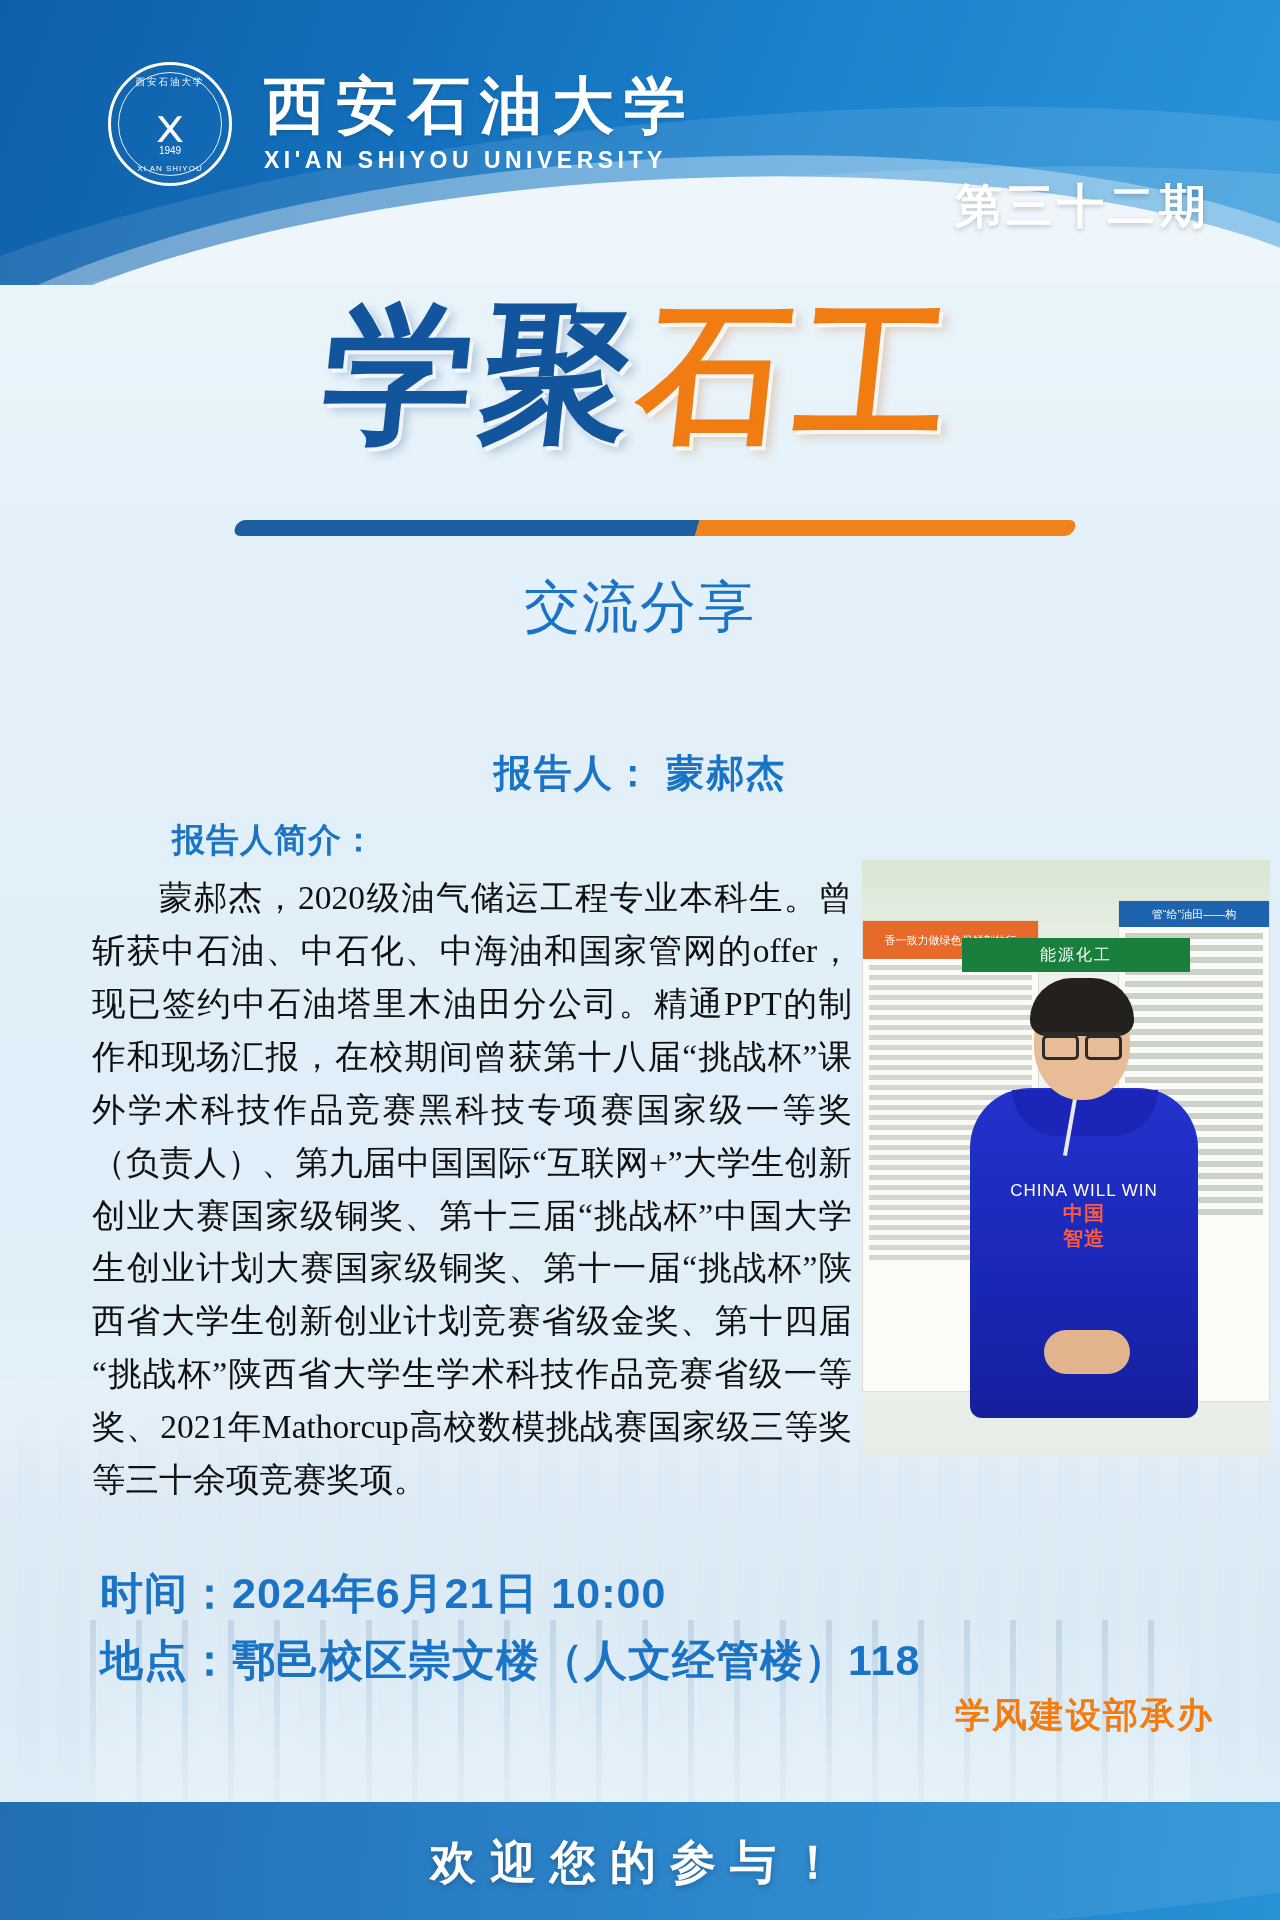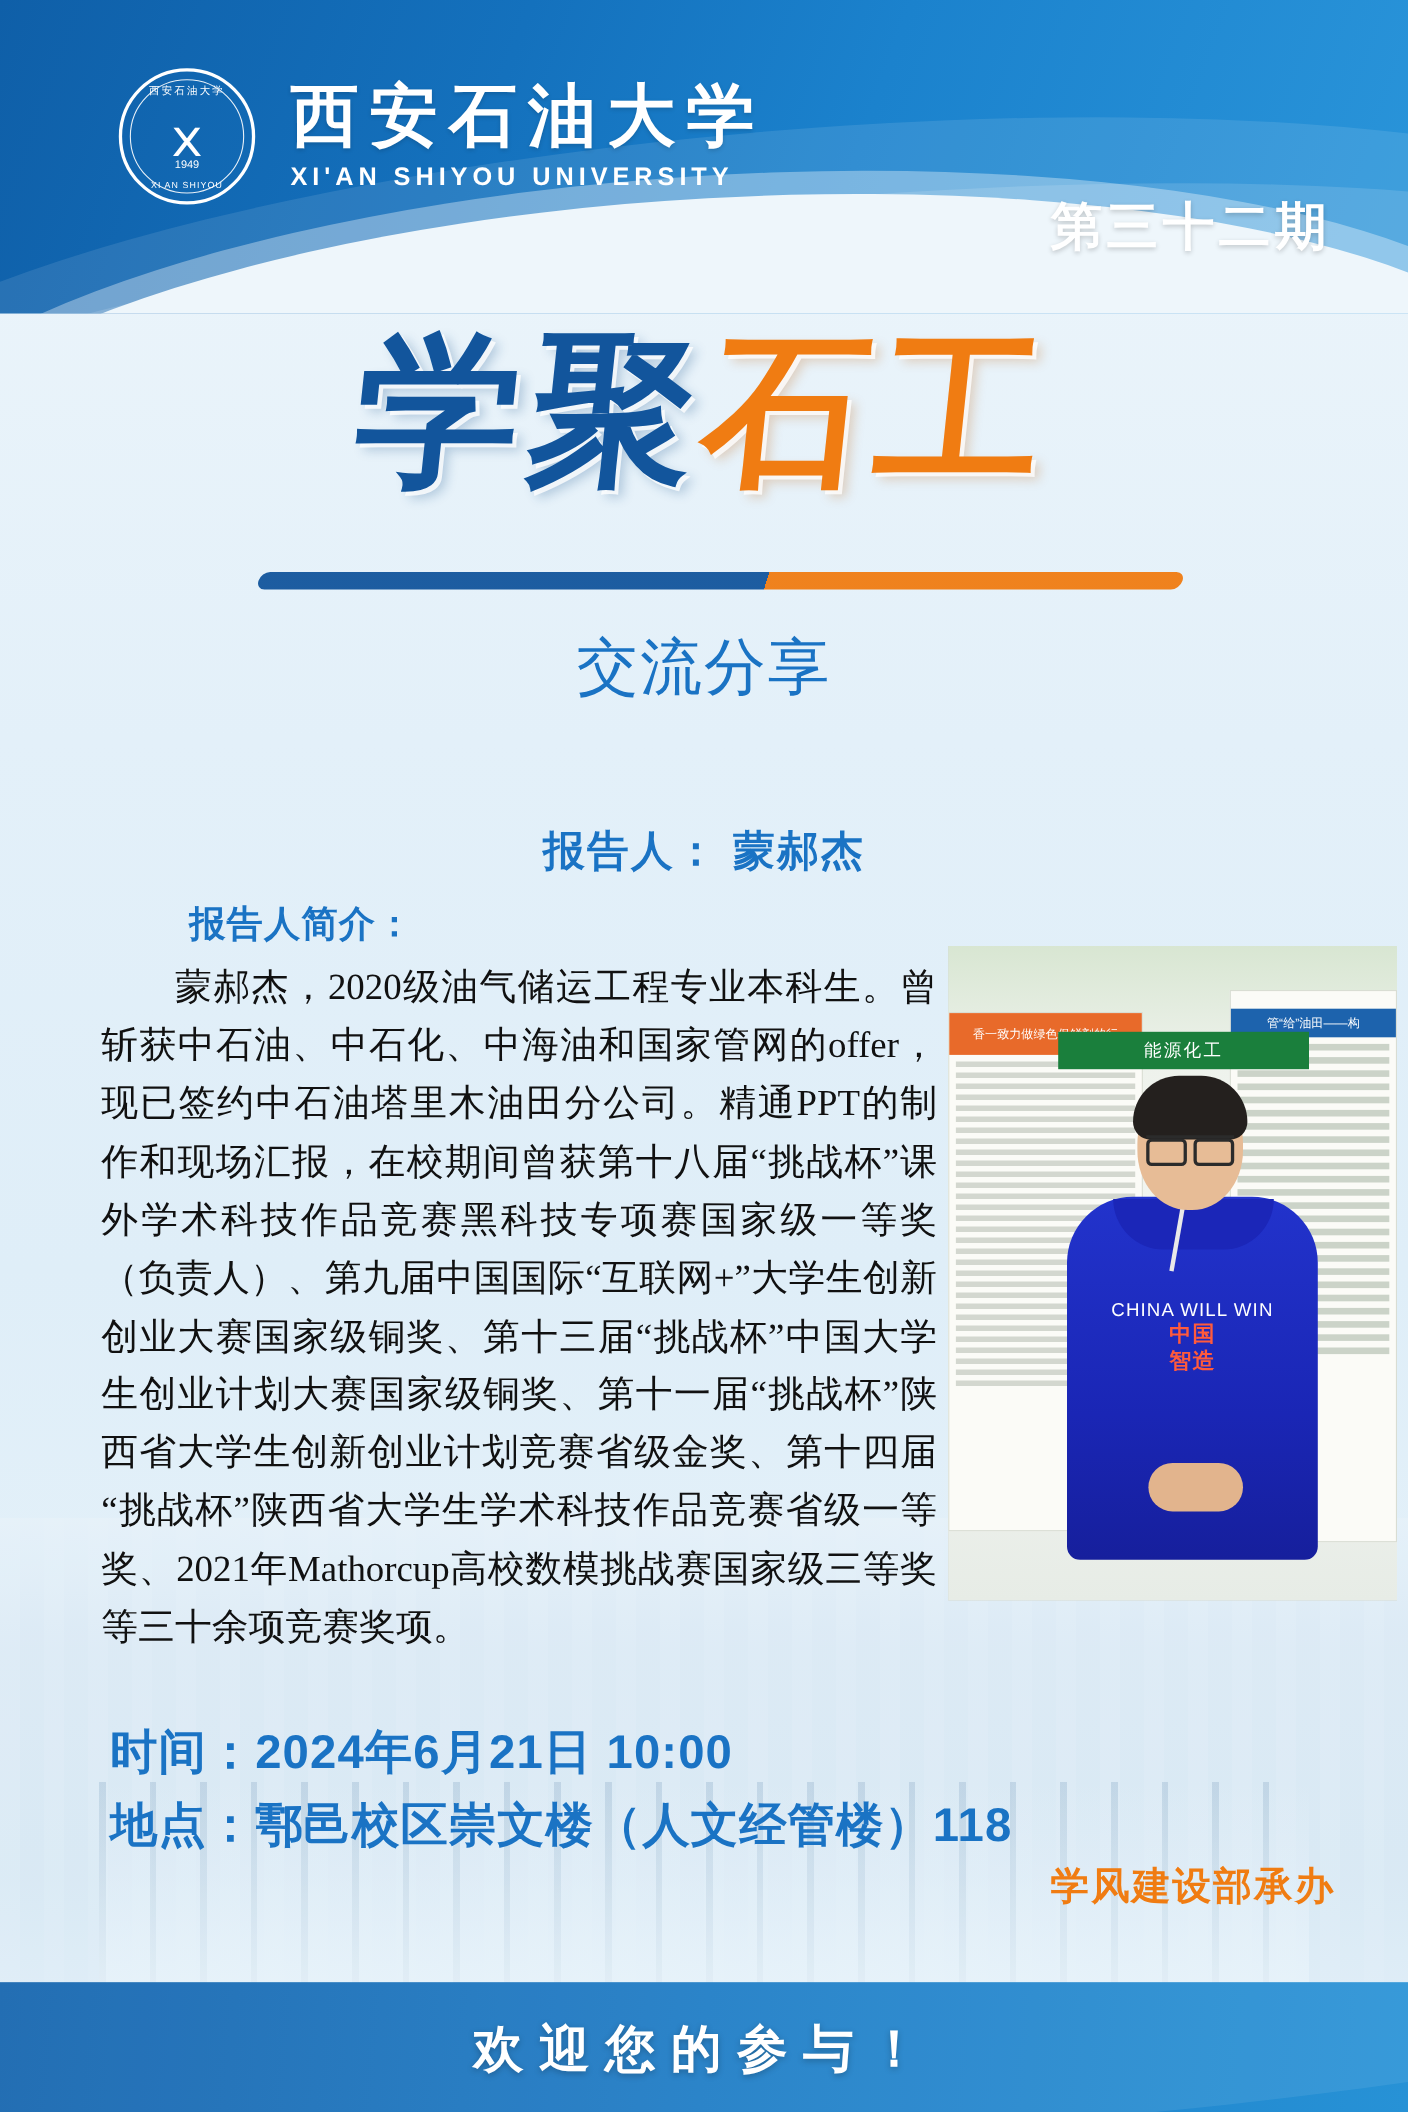--- a/index.html
+++ b/index.html
@@ -294,21 +294,20 @@
     border: 1px solid #d9ddd3;
   }
   .photo .poster-right .hdr {
     height: 26px;
     background: #1d63ad;
     color: #fff;
     font-size: 11px;
     display: flex;
     align-items: center;
     justify-content: center;
-    margin-top: 16px;
   }
   .photo .poster-right .lines {
     padding: 6px;
     display: flex;
     flex-direction: column;
     gap: 6px;
   }
   .photo .poster-right .lines i {
     display: block;
     height: 6px;

